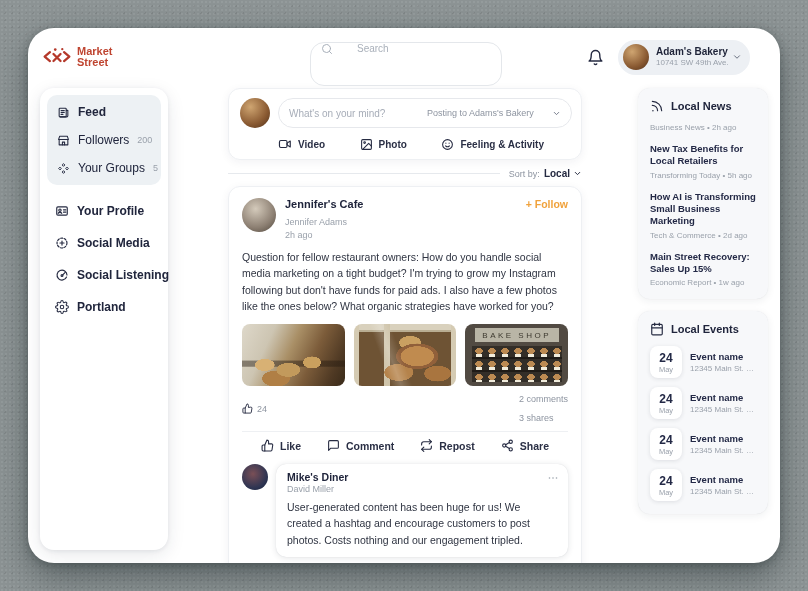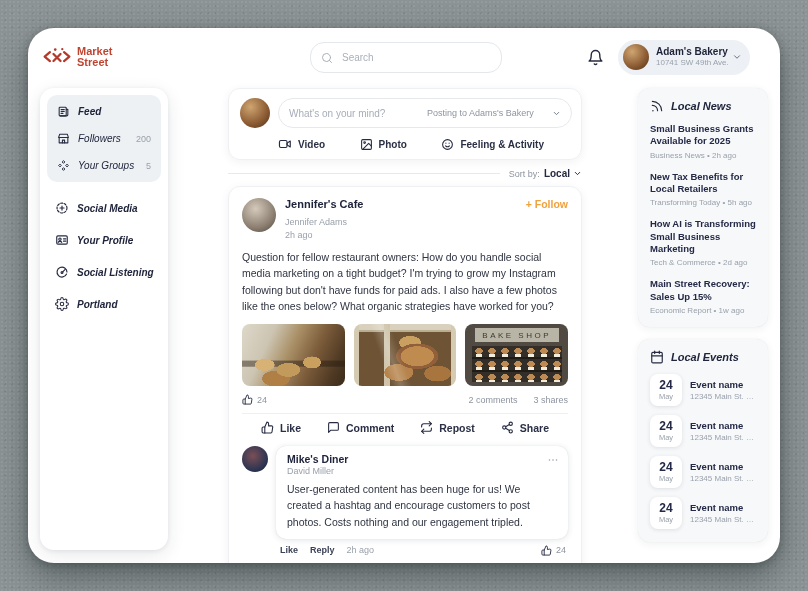--- a/index.html
+++ b/index.html
@@ -18,22 +18,22 @@
   .window {
     position:absolute; left:28px; top:28px; width:752px; height:535px;
     background:#fff; border-radius:26px; overflow:hidden;
     box-shadow:0 14px 34px rgba(25,35,38,.45), 0 2px 8px rgba(25,35,38,.3);
   }
   
   .topbar { height:58px; display:flex; align-items:center; padding:0 30px 0 14px; position:relative; }
   .logo { display:flex; align-items:center; gap:5px; }
   .logo-text { font-size:11px; font-weight:bold; color:#bf4430; line-height:11px; }
   .searchwrap {
-    position:absolute; left:282px; top:14px; width:192px; height:31px;
-    border:1px solid #e4e7eb; border-radius:14px; display:flex; align-items:center; padding:0 10px; gap:9px; background:#fff;
+    position:absolute; left:282px; top:14px; width:192px; height:44px;
+    border:1px solid #e4e7eb; border-radius:14px; display:flex; align-items:flex-start; padding:0 10px; gap:24px; background:#fff;
   }
   .searchwrap input { border:none; outline:none; font-size:10px; color:#4b5160; width:130px; font-family:inherit; background:transparent; }
   .searchwrap input::placeholder { color:#a9b0ba; }
   .top-right { margin-left:auto; display:flex; align-items:center; gap:14px; }
   .bell { color:#262b42; display:flex; cursor:pointer; }
   .profile-pill {
     width:132px; height:35px; background:#edf0f4; border-radius:18px;
     display:flex; align-items:center; gap:7px; padding:0 8px 0 5px; cursor:pointer;
   }
   .avatar { border-radius:50%; flex-shrink:0; }
@@ -47,21 +47,21 @@
   
   .content { display:flex; padding:2px 12px 0 12px; align-items:flex-start; }
   .sidebar {
     width:128px; margin-right:60px; background:#fff; border-radius:14px;
     box-shadow:0 5px 18px rgba(30,40,60,.10), 0 1px 4px rgba(30,40,60,.08);
     padding:7px; height:462px; flex-shrink:0;
   }
   .side-group { background:#edf1f4; border-radius:10px; padding:3px 2px; margin-bottom:10px; }
   .srow { display:flex; align-items:center; gap:8px; padding:7px 8px; border-radius:8px; cursor:pointer; }
   .srow .sicon { color:#262b42; display:flex; flex-shrink:0; }
-  .srow .slabel { font-size:10px; font-weight:bold; color:#20253c; white-space:nowrap;font-style:italic; }
+  .srow .slabel { font-size:12px; font-weight:bold; color:#20253c; white-space:nowrap; }
   .srow .scount { margin-left:auto; font-size:9px; color:#9aa1ab; }
   .srow.plain { padding:9px 8px; }
   
   .main { width:354px; margin-right:56px; flex-shrink:0; }
   .card {
     background:#fff; border:1px solid #eef0f3; border-radius:12px;
     box-shadow:0 2px 10px rgba(30,40,60,.06);
   }
   .composer { padding:9px 11px 8px 11px; }
   .comp-row1 { display:flex; align-items:center; gap:8px; }
@@ -116,21 +116,21 @@
     position:absolute; top:22px; bottom:4px; left:6%; right:6%;
     background-color:#332e28;
     background-image:
       radial-gradient(4px 3px at 7px 5px, #bc8a52 98%, transparent),
       radial-gradient(3.5px 2px at 7px 9.5px, #f1ecdc 98%, transparent),
       repeating-linear-gradient(180deg, transparent 0 11px, #1f1b17 11px 13px);
     background-size:13px 13px, 13px 13px, auto;
   }
   .pstats { display:flex; align-items:center; margin-top:8px; font-size:9px; color:#8d94a0; }
   .pstats .licon { color:#262b42; display:flex; margin-right:4px; }
-  .pstats .right { margin-left:auto; display:flex; gap:16px; }
+  .pstats .right { margin-left:auto; display:flex; gap:9px;flex-direction:column; }
   .divider { border-top:1px solid #eef0f3; margin:8px 0 7px 0; }
   .pactions { display:flex; justify-content:space-around; padding:0 6px; }
   .pact { display:flex; align-items:center; gap:6px; font-size:10.5px; font-weight:bold; color:#2a2f45; cursor:pointer; }
   .pact .cicon { color:#262b42; display:flex; }
   
   .comment { display:flex; gap:8px; margin-top:12px; }
   .cwrap { flex:1; min-width:0; }
   .bubble {
     background:#fff; border-radius:10px; padding:7px 11px 9px 11px; position:relative;
     box-shadow:0 1px 6px rgba(30,40,60,.12), 0 0 1px rgba(30,40,60,.15);
@@ -146,21 +146,21 @@
   .cfoot .licon { color:#262b42; display:flex; }
   .avholder { position:relative; flex-shrink:0; }
   
   .rail { width:130px; flex-shrink:0; }
   .railcard {
     background:#f7f8fa; border-radius:12px; padding:11px 12px;
     box-shadow:0 2px 8px rgba(30,40,60,.07), 0 0 1px rgba(30,40,60,.1);
   }
   .railhead { display:flex; align-items:center; gap:7px; margin-bottom:10px; }
   .railhead .cicon { color:#262b42; display:flex; }
-  .railtitle { font-size:11px; font-weight:bold; color:#20253c;font-style:italic; }
+  .railtitle { font-size:11px; font-weight:bold; color:#20253c; }
   .newsitem { margin-bottom:11px; cursor:pointer; }
   .newsitem:last-child { margin-bottom:1px; }
   .newstitle { font-size:9.5px; font-weight:bold; color:#232946; line-height:1.3; }
   .newsmeta { font-size:8px; color:#9aa1ab; margin-top:3px; white-space:nowrap; }
   .newsmeta .ntime::before { content:"  •  "; }
   .eventscard { margin-top:12px; }
   .eventrow { display:flex; align-items:center; gap:8px; margin-bottom:9px; cursor:pointer; }
   .eventrow:last-child { margin-bottom:2px; }
   .datechip {
     width:32px; height:32px; background:#fff; border-radius:8px; flex-shrink:0;
@@ -261,37 +261,37 @@
                 <path d="M18.5 9.5L21 12l-2.5 2.5L16 12z"></path>
               </svg>
           </span>
           <span class="slabel" style="font-weight:normal;">Your Groups</span>
           <span class="scount">5</span>
         </div>
       </div>
 
       <div class="srow plain">
         <span class="sicon">
-          <svg width="14" height="14" viewBox="0 0 24 24" fill="none" stroke="currentColor" stroke-width="2" stroke-linecap="round">
-              <circle cx="12" cy="12" r="8.5" stroke-dasharray="3.5 2.6"></circle>
-              <path d="M12 8.5v7M8.5 12h7"></path>
-            </svg>
-        </span>
-        <span class="slabel">Social Media</span>
-      </div>
-      <div class="srow plain">
-        <span class="sicon">
           <svg width="14" height="14" viewBox="0 0 24 24" fill="none" stroke="currentColor" stroke-width="2" stroke-linecap="round" stroke-linejoin="round">
               <rect x="3" y="5" width="18" height="14" rx="2"></rect>
               <circle cx="8.5" cy="10.5" r="2"></circle>
               <path d="M5.5 16c.6-2.2 5.4-2.2 6 0"></path>
               <path d="M14.5 10h4M14.5 14h4"></path>
             </svg>
         </span>
         <span class="slabel">Your Profile</span>
+      </div>
+      <div class="srow plain">
+        <span class="sicon">
+          <svg width="14" height="14" viewBox="0 0 24 24" fill="none" stroke="currentColor" stroke-width="2" stroke-linecap="round">
+              <circle cx="12" cy="12" r="8.5" stroke-dasharray="3.5 2.6"></circle>
+              <path d="M12 8.5v7M8.5 12h7"></path>
+            </svg>
+        </span>
+        <span class="slabel">Social Media</span>
       </div>
       <div class="srow plain">
         <span class="sicon">
           <svg width="14" height="14" viewBox="0 0 24 24" fill="none" stroke="currentColor" stroke-width="2" stroke-linecap="round">
               <path d="M19.8 15.5a8.5 8.5 0 1 1 .7-3.5"></path>
               <circle cx="12" cy="13" r="1.6"></circle>
               <path d="M13.3 11.7L17.5 7.5"></path>
             </svg>
         </span>
         <span class="slabel">Social Listening</span>
@@ -510,21 +510,20 @@
           <span class="cicon">
             <svg width="14" height="14" viewBox="0 0 24 24" fill="none" stroke="currentColor" stroke-width="2" stroke-linecap="round">
                 <path d="M4 11a9 9 0 0 1 9 9"></path>
                 <path d="M4 4a16 16 0 0 1 16 16"></path>
                 <circle cx="5" cy="20" r="1.3" fill="currentColor" stroke="none"></circle>
               </svg>
           </span>
           <span class="railtitle">Local News</span>
         </div>
         <div class="newsitem">
-          <div class="newstitle">Small Business Grants Available for 2025</div>
           <div class="newsmeta"><span>Business News</span><span class="ntime">2h ago</span></div>
         </div>
         <div class="newsitem">
           <div class="newstitle">New Tax Benefits for Local Retailers</div>
           <div class="newsmeta"><span>Transforming Today</span><span class="ntime">5h ago</span></div>
         </div>
         <div class="newsitem">
           <div class="newstitle">How AI is Transforming Small Business Marketing</div>
           <div class="newsmeta"><span>Tech &amp; Commerce</span><span class="ntime">2d ago</span></div>
         </div>

